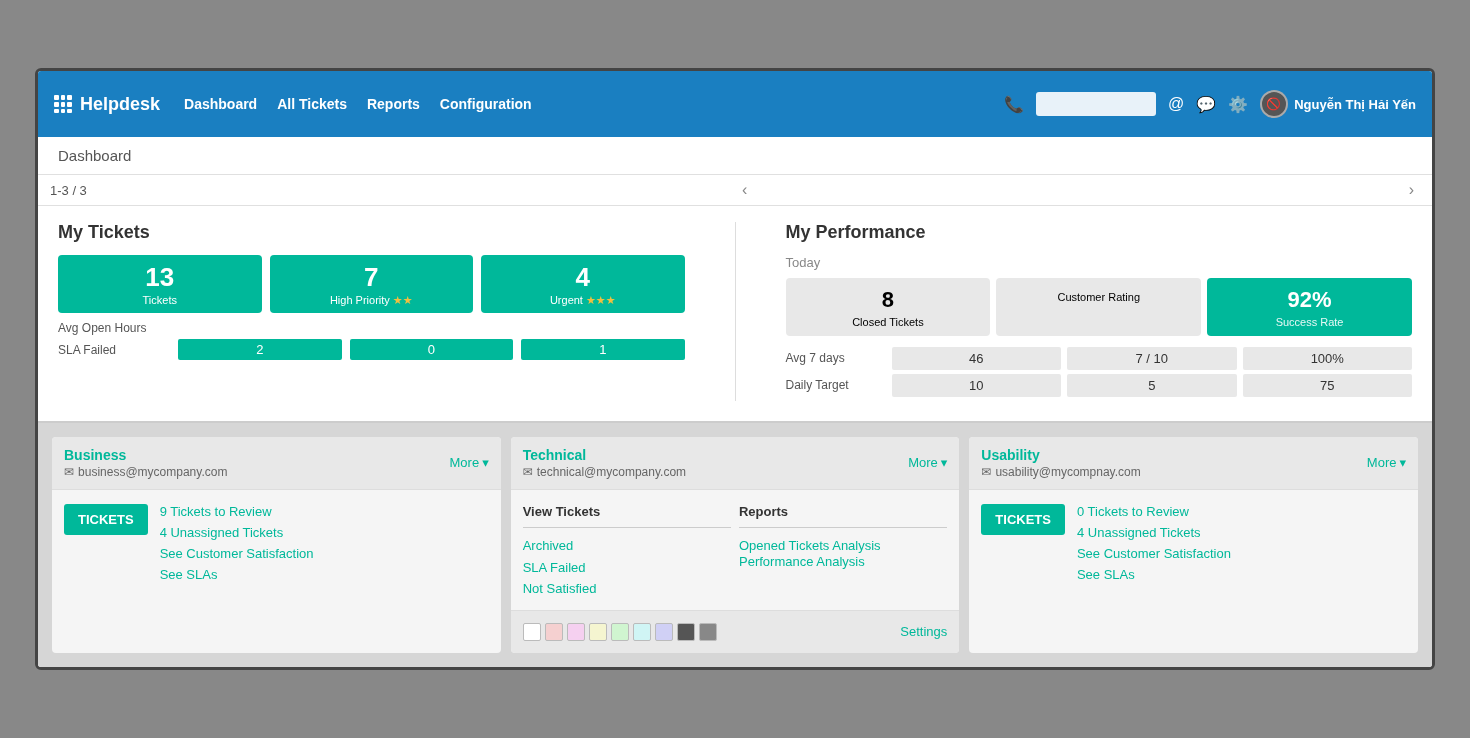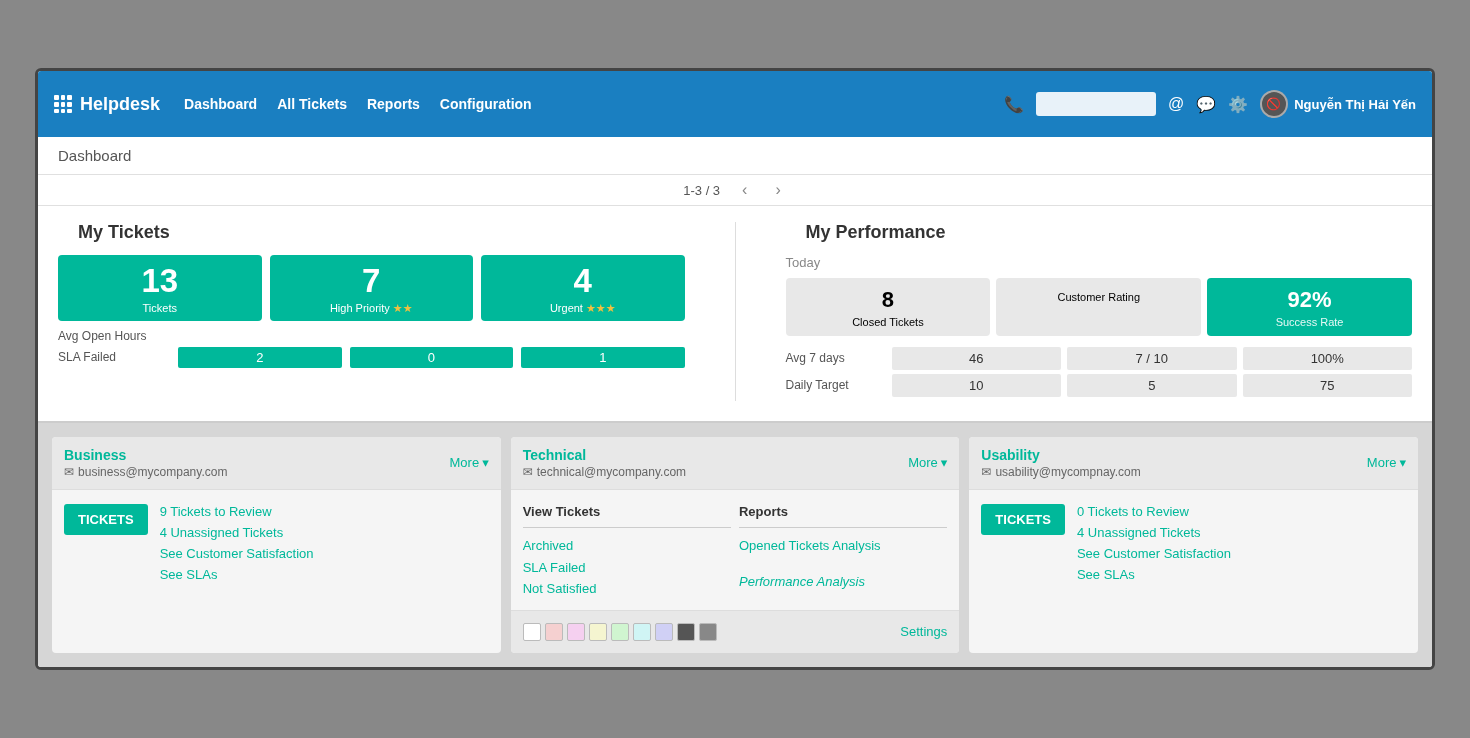--- a/index.html
+++ b/index.html
@@ -90,25 +90,25 @@
       background: #fff;
       padding: 10px 20px;
       border-bottom: 1px solid #e0e0e0;
       font-size: 15px;
       color: #555;
     }
 
     
     .pagination-bar {
       background: #fff;
-      padding: 4px 24px;
-      display: flex;
-      justify-content: center;
-      align-items: center;
-      gap: 16px;
+      padding: 4px 12px;
+      display: flex;
+      justify-content: space-between;
+      align-items: center;
+      gap: 0;
       font-size: 13px;
       color: #555;
       border-bottom: 1px solid #e0e0e0;
     }
     .pagination-bar button {
       background: none;
       border: none;
       cursor: pointer;
       font-size: 16px;
       color: #888;
@@ -124,37 +124,36 @@
       gap: 40px;
     }
 
     
     .my-tickets { flex: 1; }
     .section-title {
       font-size: 18px;
       font-weight: 600;
       color: #333;
       margin-bottom: 12px;
-      margin-left: 20px;
     }
     .tickets-grid {
       display: flex;
       gap: 8px;
       margin-bottom: 8px;
     }
     .metric-box {
       flex: 1;
       background: #00b89a;
       color: #fff;
       border-radius: 4px;
       text-align: center;
       padding: 8px 6px 6px;
     }
     .metric-box .big-num {
-      font-size: 33px;
+      font-size: 26px;
       font-weight: 700;
       line-height: 1.1;
     }
     .metric-box .label {
       font-size: 11px;
       margin-top: 2px;
     }
     .sub-metrics { margin-top: 4px; }
     .sub-row {
       display: flex;
@@ -504,21 +503,21 @@
           <h4>View Tickets</h4>
           <hr style="border:none;border-top:1px solid #ccc;margin-bottom:8px;">
           <a class="team-link">Archived</a><br style="margin-bottom:6px;">
           <a class="team-link" style="display:block;margin-top:6px;">SLA Failed</a>
           <a class="team-link" style="display:block;margin-top:6px;">Not Satisfied</a>
         </div>
         <div class="reports-col">
           <h4>Reports</h4>
           <hr style="border:none;border-top:1px solid #ccc;margin-bottom:8px;">
           <a class="team-link">Opened Tickets Analysis</a><br>
-          <a class="team-link" style="display:block;margin-top:20px;font-style:italic;">Performance Analysis</a>
+          <a class="team-link" style="display:block;margin-top:0;">Performance Analysis</a>
         </div>
       </div>
       <div class="tech-footer">
         <div class="color-swatches">
           <div class="swatch" style="background:#fff;"></div>
           <div class="swatch" style="background:#f5d0d0;"></div>
           <div class="swatch" style="background:#f5d0f0;"></div>
           <div class="swatch" style="background:#f5f5d0;"></div>
           <div class="swatch" style="background:#d0f5d0;"></div>
           <div class="swatch" style="background:#d0f5f5;"></div>

